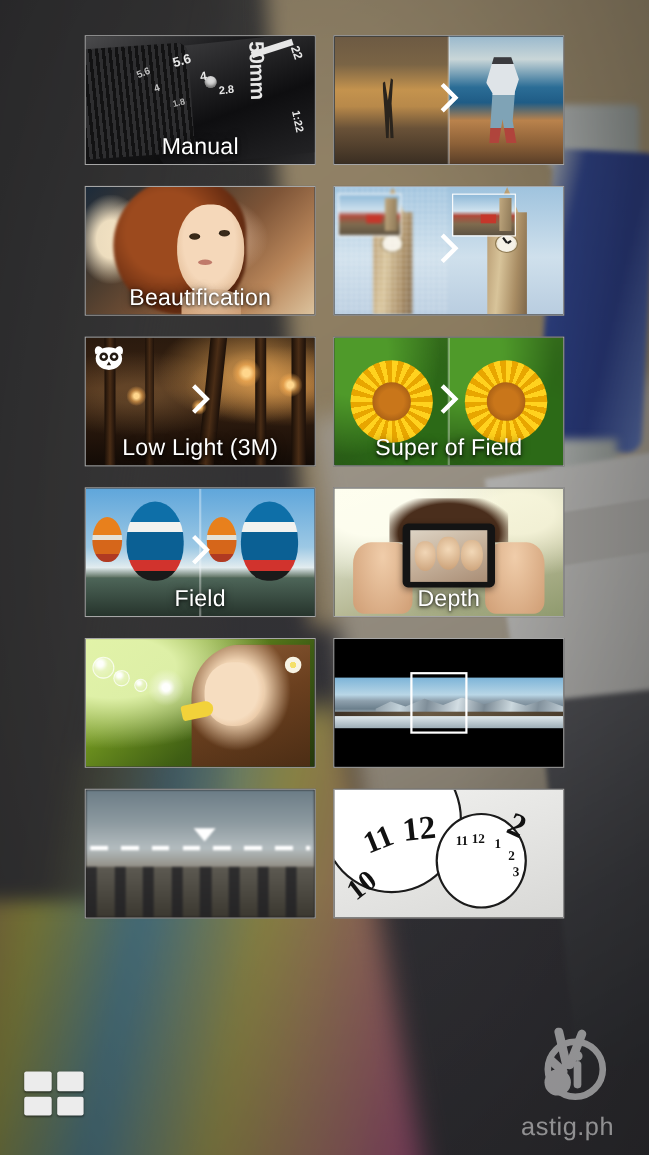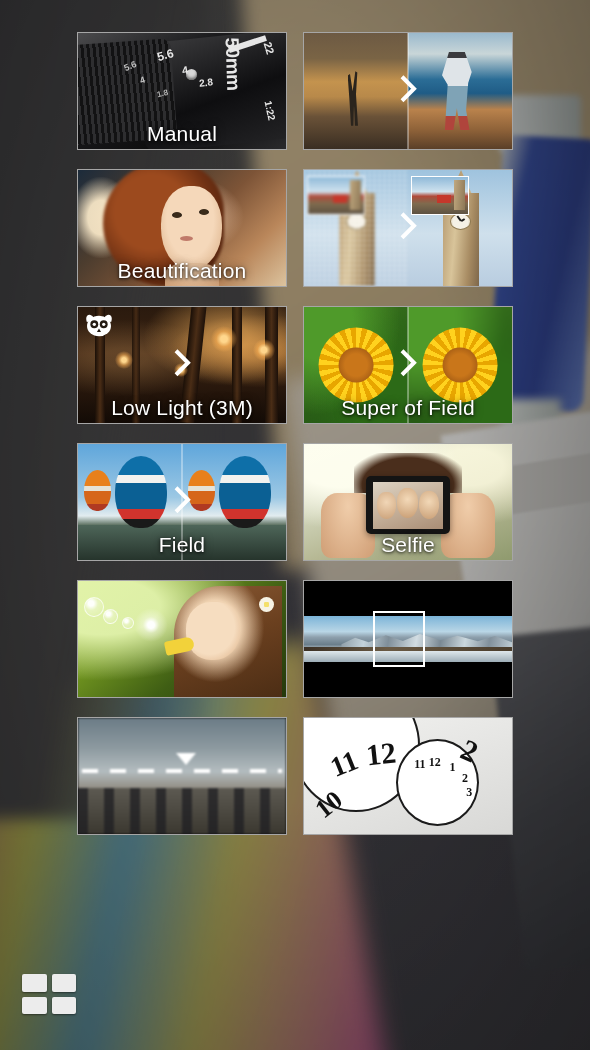--- a/index.html
+++ b/index.html
@@ -834,21 +834,21 @@
         <div class="sf-hand-l"></div>
         <div class="sf-hand-r"></div>
         <div class="sf-phone">
           <div class="sf-screen">
             <div class="sf-f sf-f1"></div>
             <div class="sf-f sf-f2"></div>
             <div class="sf-f sf-f3"></div>
           </div>
         </div>
       </div>
-      <div class="label">Selfie</div>
+      <div class="label">Depth</div>
     </div>
 
     <div class="tile">
       <div class="art art-gif">
         <div class="g-girl"></div>
         <div class="g-face"></div>
         <div class="g-flower"></div>
         <div class="g-wand"></div>
         <div class="g-burst"></div>
         <div class="bub g-bb1"></div>
@@ -900,14 +900,28 @@
 
   </div>
 
   <div class="grid-toggle">
     <span></span>
     <span></span>
     <span></span>
     <span></span>
   </div>
 
+  <div class="watermark">
+    <div class="wm-logo">
+      <svg viewBox="0 0 78 72" width="78" height="72" aria-hidden="true">
+        <circle cx="46" cy="38" r="25" fill="none" stroke="#e9e9e9" stroke-width="6"></circle>
+        <path d="M31 4 L38 34" stroke="#e9e9e9" stroke-width="8" stroke-linecap="round" fill="none"></path>
+        <path d="M52 6 L41 34" stroke="#e9e9e9" stroke-width="8" stroke-linecap="round" fill="none"></path>
+        <path d="M24 30 L35 40" stroke="#e9e9e9" stroke-width="8" stroke-linecap="round" fill="none"></path>
+        <circle cx="30" cy="50" r="12" fill="#e9e9e9"></circle>
+        <circle cx="48" cy="26" r="4.6" fill="#e9e9e9"></circle>
+        <path d="M48 34 L48 52" stroke="#e9e9e9" stroke-width="7" stroke-linecap="round" fill="none"></path>
+      </svg>
+    </div>
+    <div class="wm-text">astig.ph</div>
+  </div>
 
 </div>
 
 </body></html>

